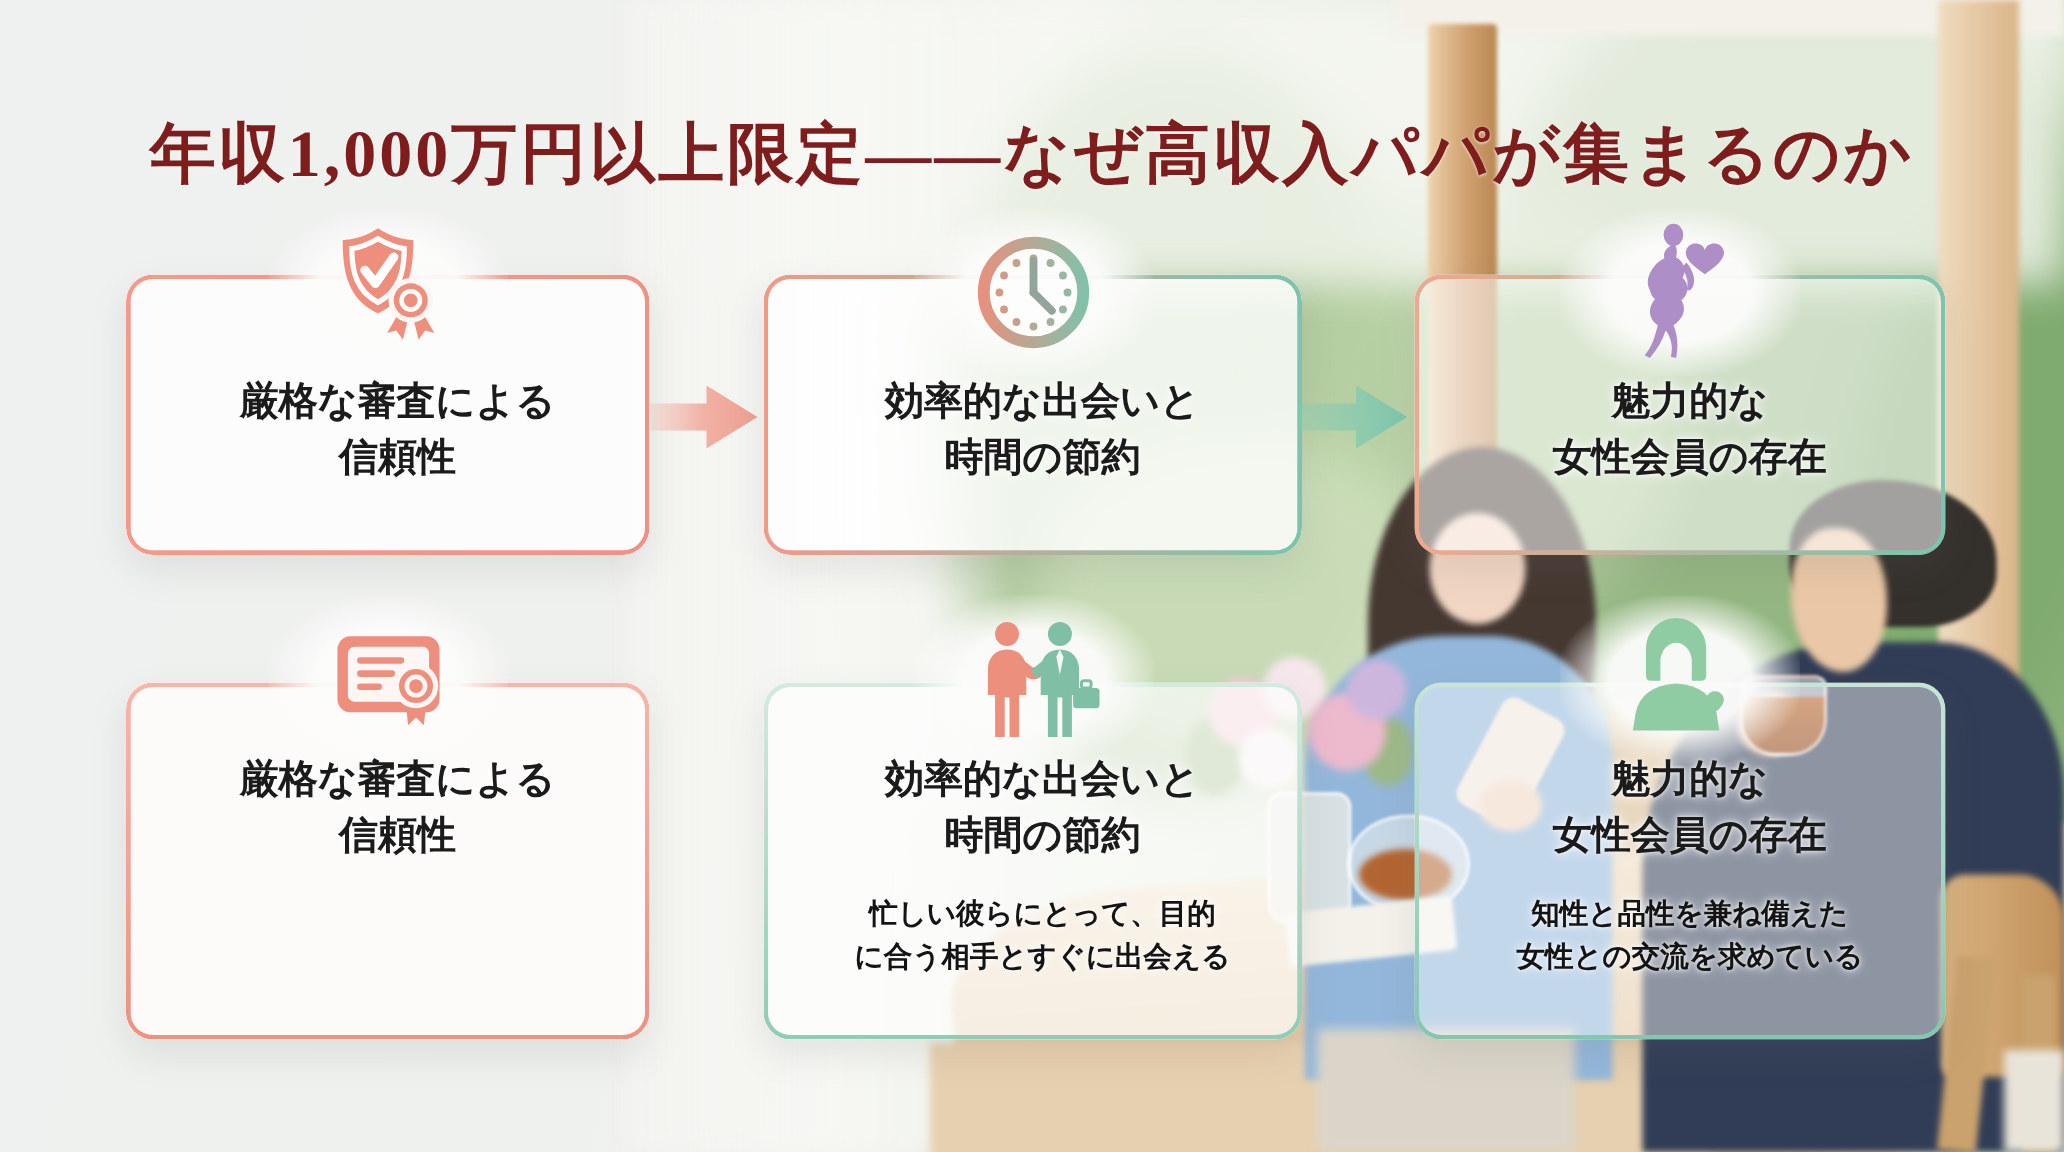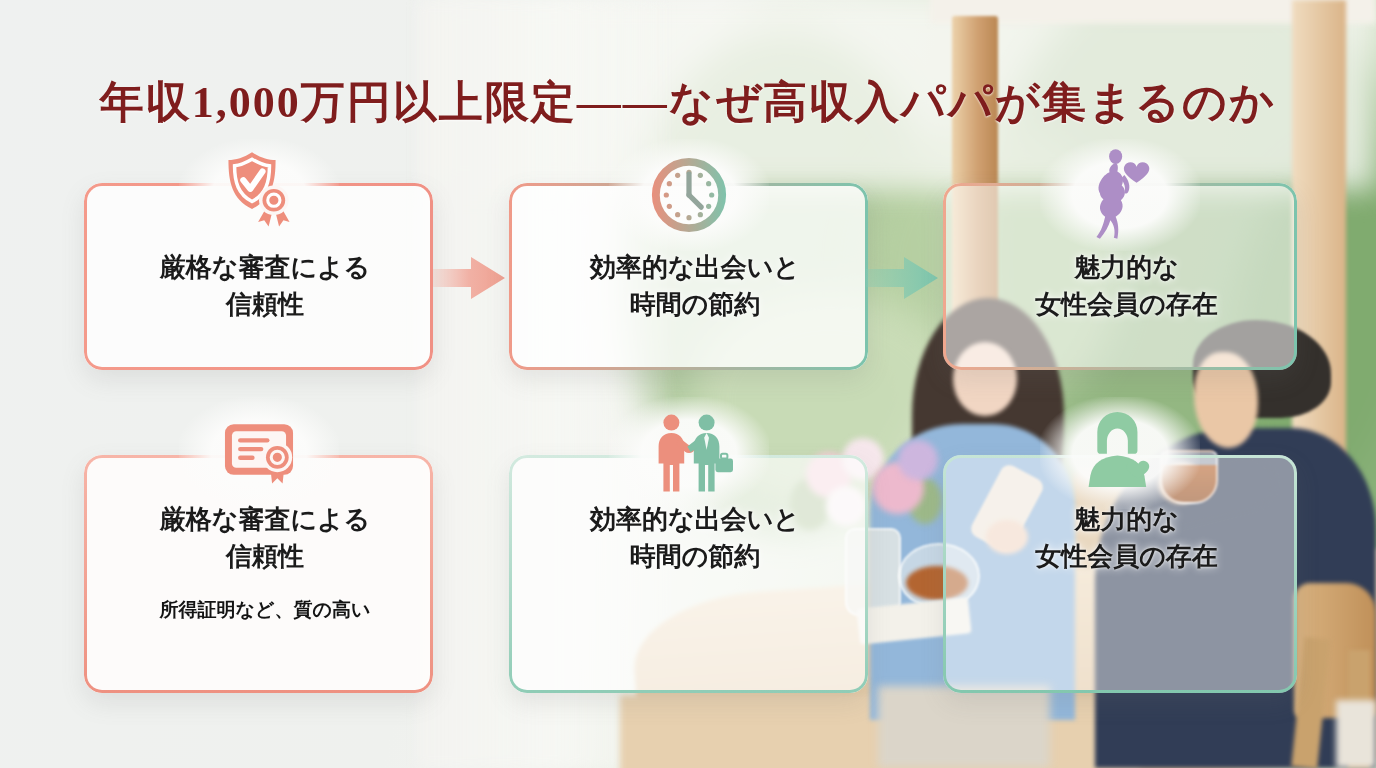--- a/index.html
+++ b/index.html
@@ -265,21 +265,20 @@
         <circle cx="76" cy="60" r="13" fill="#ee8e7c"></circle>
         <circle cx="76" cy="60" r="7" fill="none" stroke="#fdf6f4" stroke-width="3.5"></circle>
       </svg>
     </div>
     <div class="card-body">
       <div class="card-title">
         <span class="line">厳格な審査による</span>
         <span class="line">信頼性</span>
       </div>
       <div class="card-desc">
-        <span class="line">所得証明など、質の高い</span>
       </div>
     </div>
   </section>
 
   <section class="card card-bottom" id="card-b2">
     <div class="icon-wrap">
       <svg viewBox="0 0 120 110">
         <g fill="#ec8f7d">
           <circle cx="38" cy="17" r="10"></circle>
           <path d="M38 30 c-10 0 -16 7 -16 17 v21 h6 v35 h8 v-33 h4 v33 h8 v-35 h6 v-21 c0 -10 -6 -17 -16 -17 z"></path>
@@ -294,34 +293,42 @@
           <rect x="100" y="56" width="8" height="6" rx="2" fill="none" stroke="#7fbfa5" stroke-width="2.5"></rect>
         </g>
         <path d="M82 30 l3 6 -3 15 -3 -15 z" fill="#ffffff" opacity="0.9"></path>
       </svg>
     </div>
     <div class="card-body">
       <div class="card-title">
         <span class="line">効率的な出会いと</span>
         <span class="line">時間の節約</span>
       </div>
+      <div class="card-desc">
+        <span class="line">忙しい彼らにとって、目的</span>
+        <span class="line">に合う相手とすぐに出会える</span>
+      </div>
     </div>
   </section>
 
   <section class="card card-bottom" id="card-b3">
     <div class="icon-wrap">
       <svg viewBox="0 0 110 110">
         <g fill="#8fcba3">
           <path fill-rule="evenodd" d="M52 8 a23 23 0 0 1 23 23 l0 21 q0 4 -4 4 l-38 0 q-4 0 -4 -4 l0 -21 a23 23 0 0 1 23 -23 z M52 27 a12 14 0 0 0 -12 14 l0 15 24 0 0 -15 a12 14 0 0 0 -12 -14 z"></path>
           <path d="M52 58 q27 2 31 23 l2 13 -66 0 2 -13 q4 -21 31 -23 z"></path>
           <path d="M88 68 c-2.5 -5.5 -10.5 -5.5 -12.5 0.5 c-2 -6 -10 -6 -12.5 -0.5 c-2 5 2 10 12.5 16.5 c10.5 -6.5 14.5 -11.5 12.5 -16.5 z"></path>
         </g>
       </svg>
     </div>
     <div class="card-body">
       <div class="card-title">
         <span class="line">魅力的な</span>
         <span class="line">女性会員の存在</span>
       </div>
+      <div class="card-desc">
+        <span class="line">知性と品性を兼ね備えた</span>
+        <span class="line">女性との交流を求めている</span>
+      </div>
     </div>
   </section>
 
 </div>
 
 </body></html>

